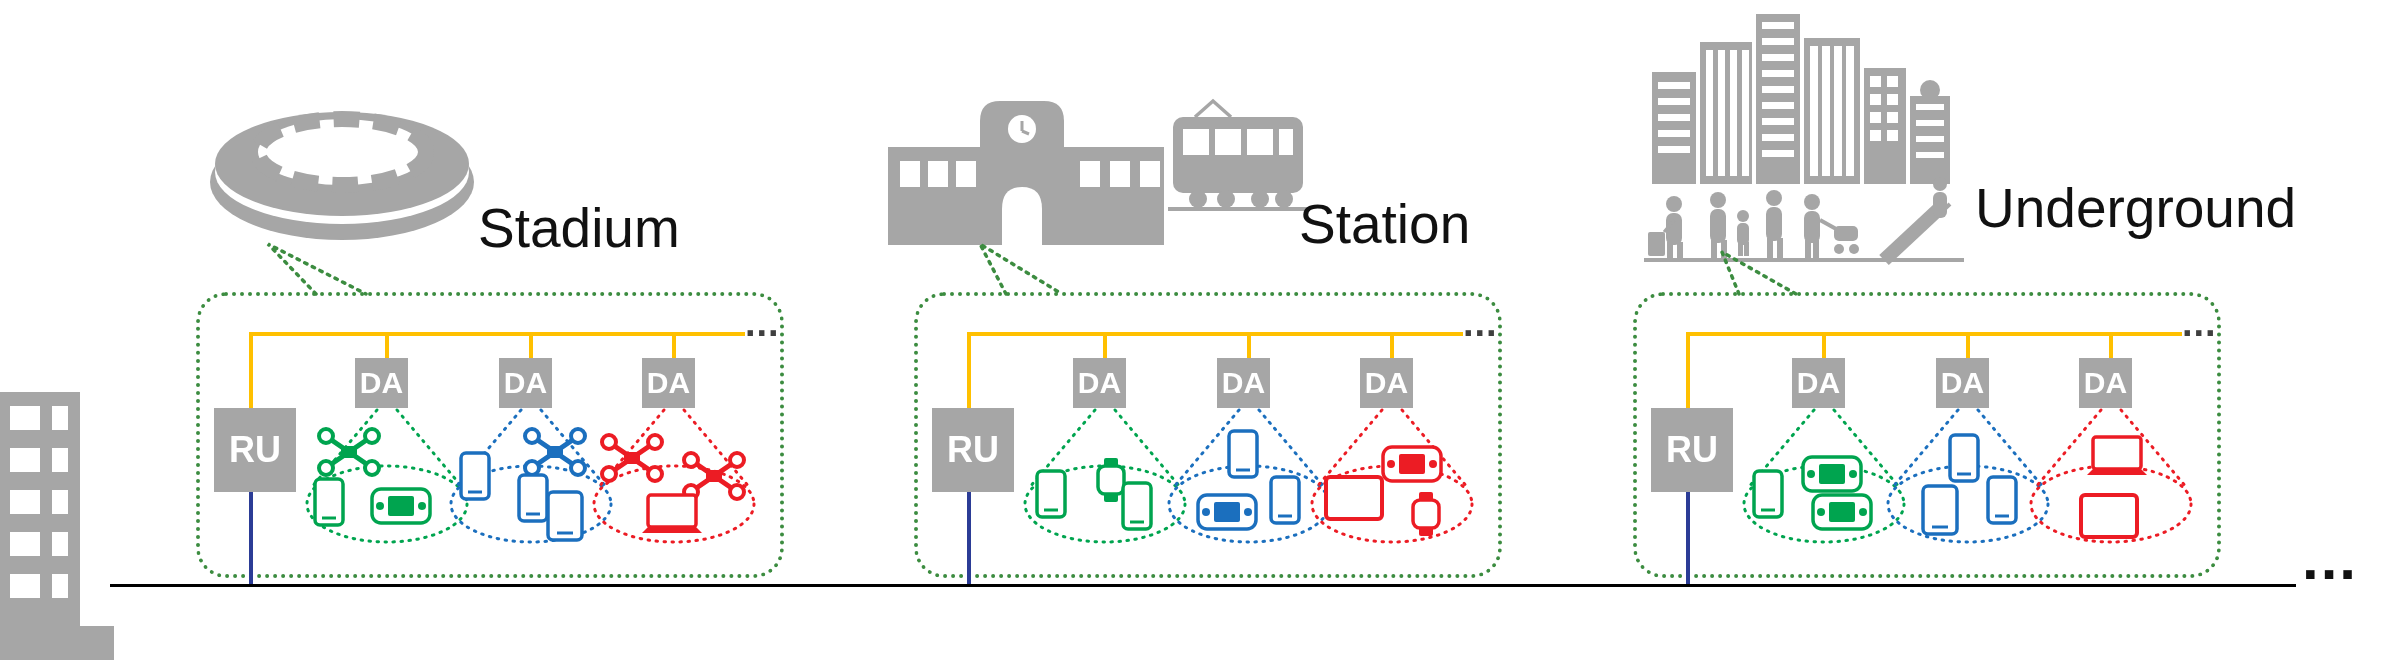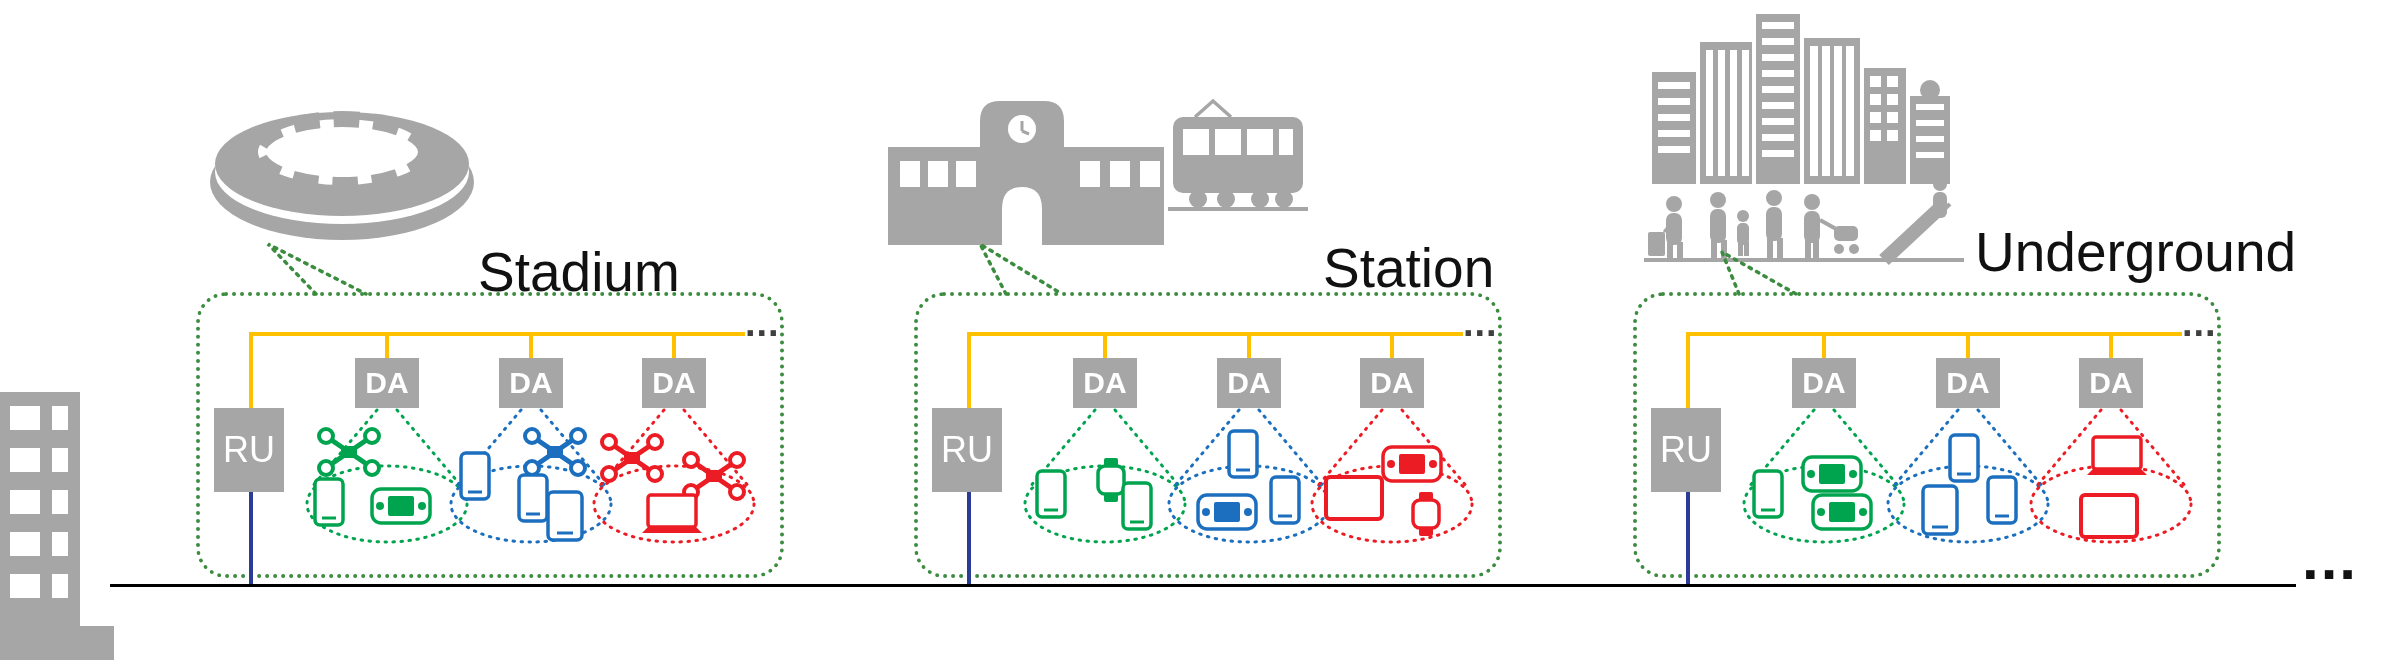--- a/index.html
+++ b/index.html
@@ -7,29 +7,29 @@
     --bus-yellow:#FFC000;
     --fiber-blue:#2B3C96;
     --icon-gray:#A6A6A6;
     --ink:#111111;
   }
   html,body{margin:0;padding:0;background:#fff;}
   body{font-family:"Liberation Sans", sans-serif;}
   .canvas{position:relative;width:2400px;height:661px;background:#fff;overflow:hidden;}
   .panel{position:absolute;top:0;width:588px;height:661px;}
   .scene{position:absolute;}
-  .scene-label{position:absolute;font-size:55px;color:var(--ink);white-space:nowrap;letter-spacing:0;margin-top:44px;}
+  .scene-label{position:absolute;font-size:55px;color:var(--ink);white-space:nowrap;letter-spacing:0;}
   .tail{position:absolute;color:var(--bubble-green);}
   .bubble{position:absolute;left:0;top:292px;width:588px;height:286px;border:4px dotted var(--bubble-green);border-radius:30px;box-sizing:border-box;}
   .bus-line{position:absolute;left:49px;top:36px;width:496px;height:4px;background:var(--bus-yellow);}
   .drop{position:absolute;width:4px;background:var(--bus-yellow);}
   .ru-drop{left:49px;top:36px;height:76px;}
   .da-drop{top:36px;height:26px;}
-  .da-box{position:absolute;top:62px;width:64px;height:50px;background:var(--icon-gray);color:#fff;font-weight:bold;font-size:30px;display:flex;align-items:center;justify-content:center;}
-  .ru-box{position:absolute;left:14px;top:112px;width:70px;height:84px;background:var(--icon-gray);color:#fff;font-weight:normal;font-size:36px;display:flex;align-items:center;justify-content:center;}
+  .da-box{position:absolute;top:62px;width:53px;height:50px;background:var(--icon-gray);color:#fff;font-weight:bold;font-size:30px;display:flex;align-items:center;justify-content:center;}
+  .ru-box{position:absolute;left:14px;top:112px;width:82px;height:84px;background:var(--icon-gray);color:#fff;font-weight:bold;font-size:36px;display:flex;align-items:center;justify-content:center;}
   .bus-ellipsis{position:absolute;left:545px;top:6px;font-size:38px;font-weight:bold;color:#3f3f3f;letter-spacing:1px;}
   .clusters{position:absolute;left:0;top:0;width:580px;height:278px;overflow:visible;}
   .fiber{position:absolute;left:53px;top:492px;width:4px;height:92px;background:var(--fiber-blue);}
   .baseline{position:absolute;left:110px;top:584px;width:2186px;height:3px;background:#000;}
   .bottom-ellipsis{position:absolute;left:2302px;top:524px;font-size:60px;font-weight:bold;color:var(--ink);letter-spacing:2px;}
   .building{position:absolute;left:0;top:392px;width:114px;height:268px;}
 </style>
 </head>
 <body>
 
@@ -171,21 +171,21 @@
       <rect x="303" y="34" width="26" height="26" fill="#fff"></rect>
         <rect x="335" y="34" width="26" height="26" fill="#fff"></rect>
         <rect x="367" y="34" width="26" height="26" fill="#fff"></rect>
         <rect x="399" y="34" width="14" height="26" fill="#fff"></rect>
       <circle cx="318" cy="104" r="9" fill="#A6A6A6"></circle>
         <circle cx="346" cy="104" r="9" fill="#A6A6A6"></circle>
         <circle cx="380" cy="104" r="9" fill="#A6A6A6"></circle>
         <circle cx="404" cy="104" r="9" fill="#A6A6A6"></circle>
       <rect x="288" y="112" width="140" height="4" fill="#A6A6A6"></rect>
     </svg>
-    <div class="scene-label" style="left:409px;top:192px">Station</div>
+    <div class="scene-label" style="left:385px;top:192px">Station</div>
     <svg class="tail" style="left:0;top:228px;width:300px;height:70px" viewBox="0 0 300 70">
       <path d="M92,66 L66,16 L148,66" fill="none" stroke="currentColor" stroke-width="3.5" stroke-dasharray="2.5 6" stroke-linecap="round"></path>
     </svg>
     <div class="bubble">
       <div class="bus-line"></div>
       <div class="drop ru-drop"></div>
       <div class="drop da-drop" style="left:185px"></div>
       <div class="drop da-drop" style="left:329px"></div>
       <div class="drop da-drop" style="left:472px"></div>
       <div class="bus-ellipsis">...</div>

